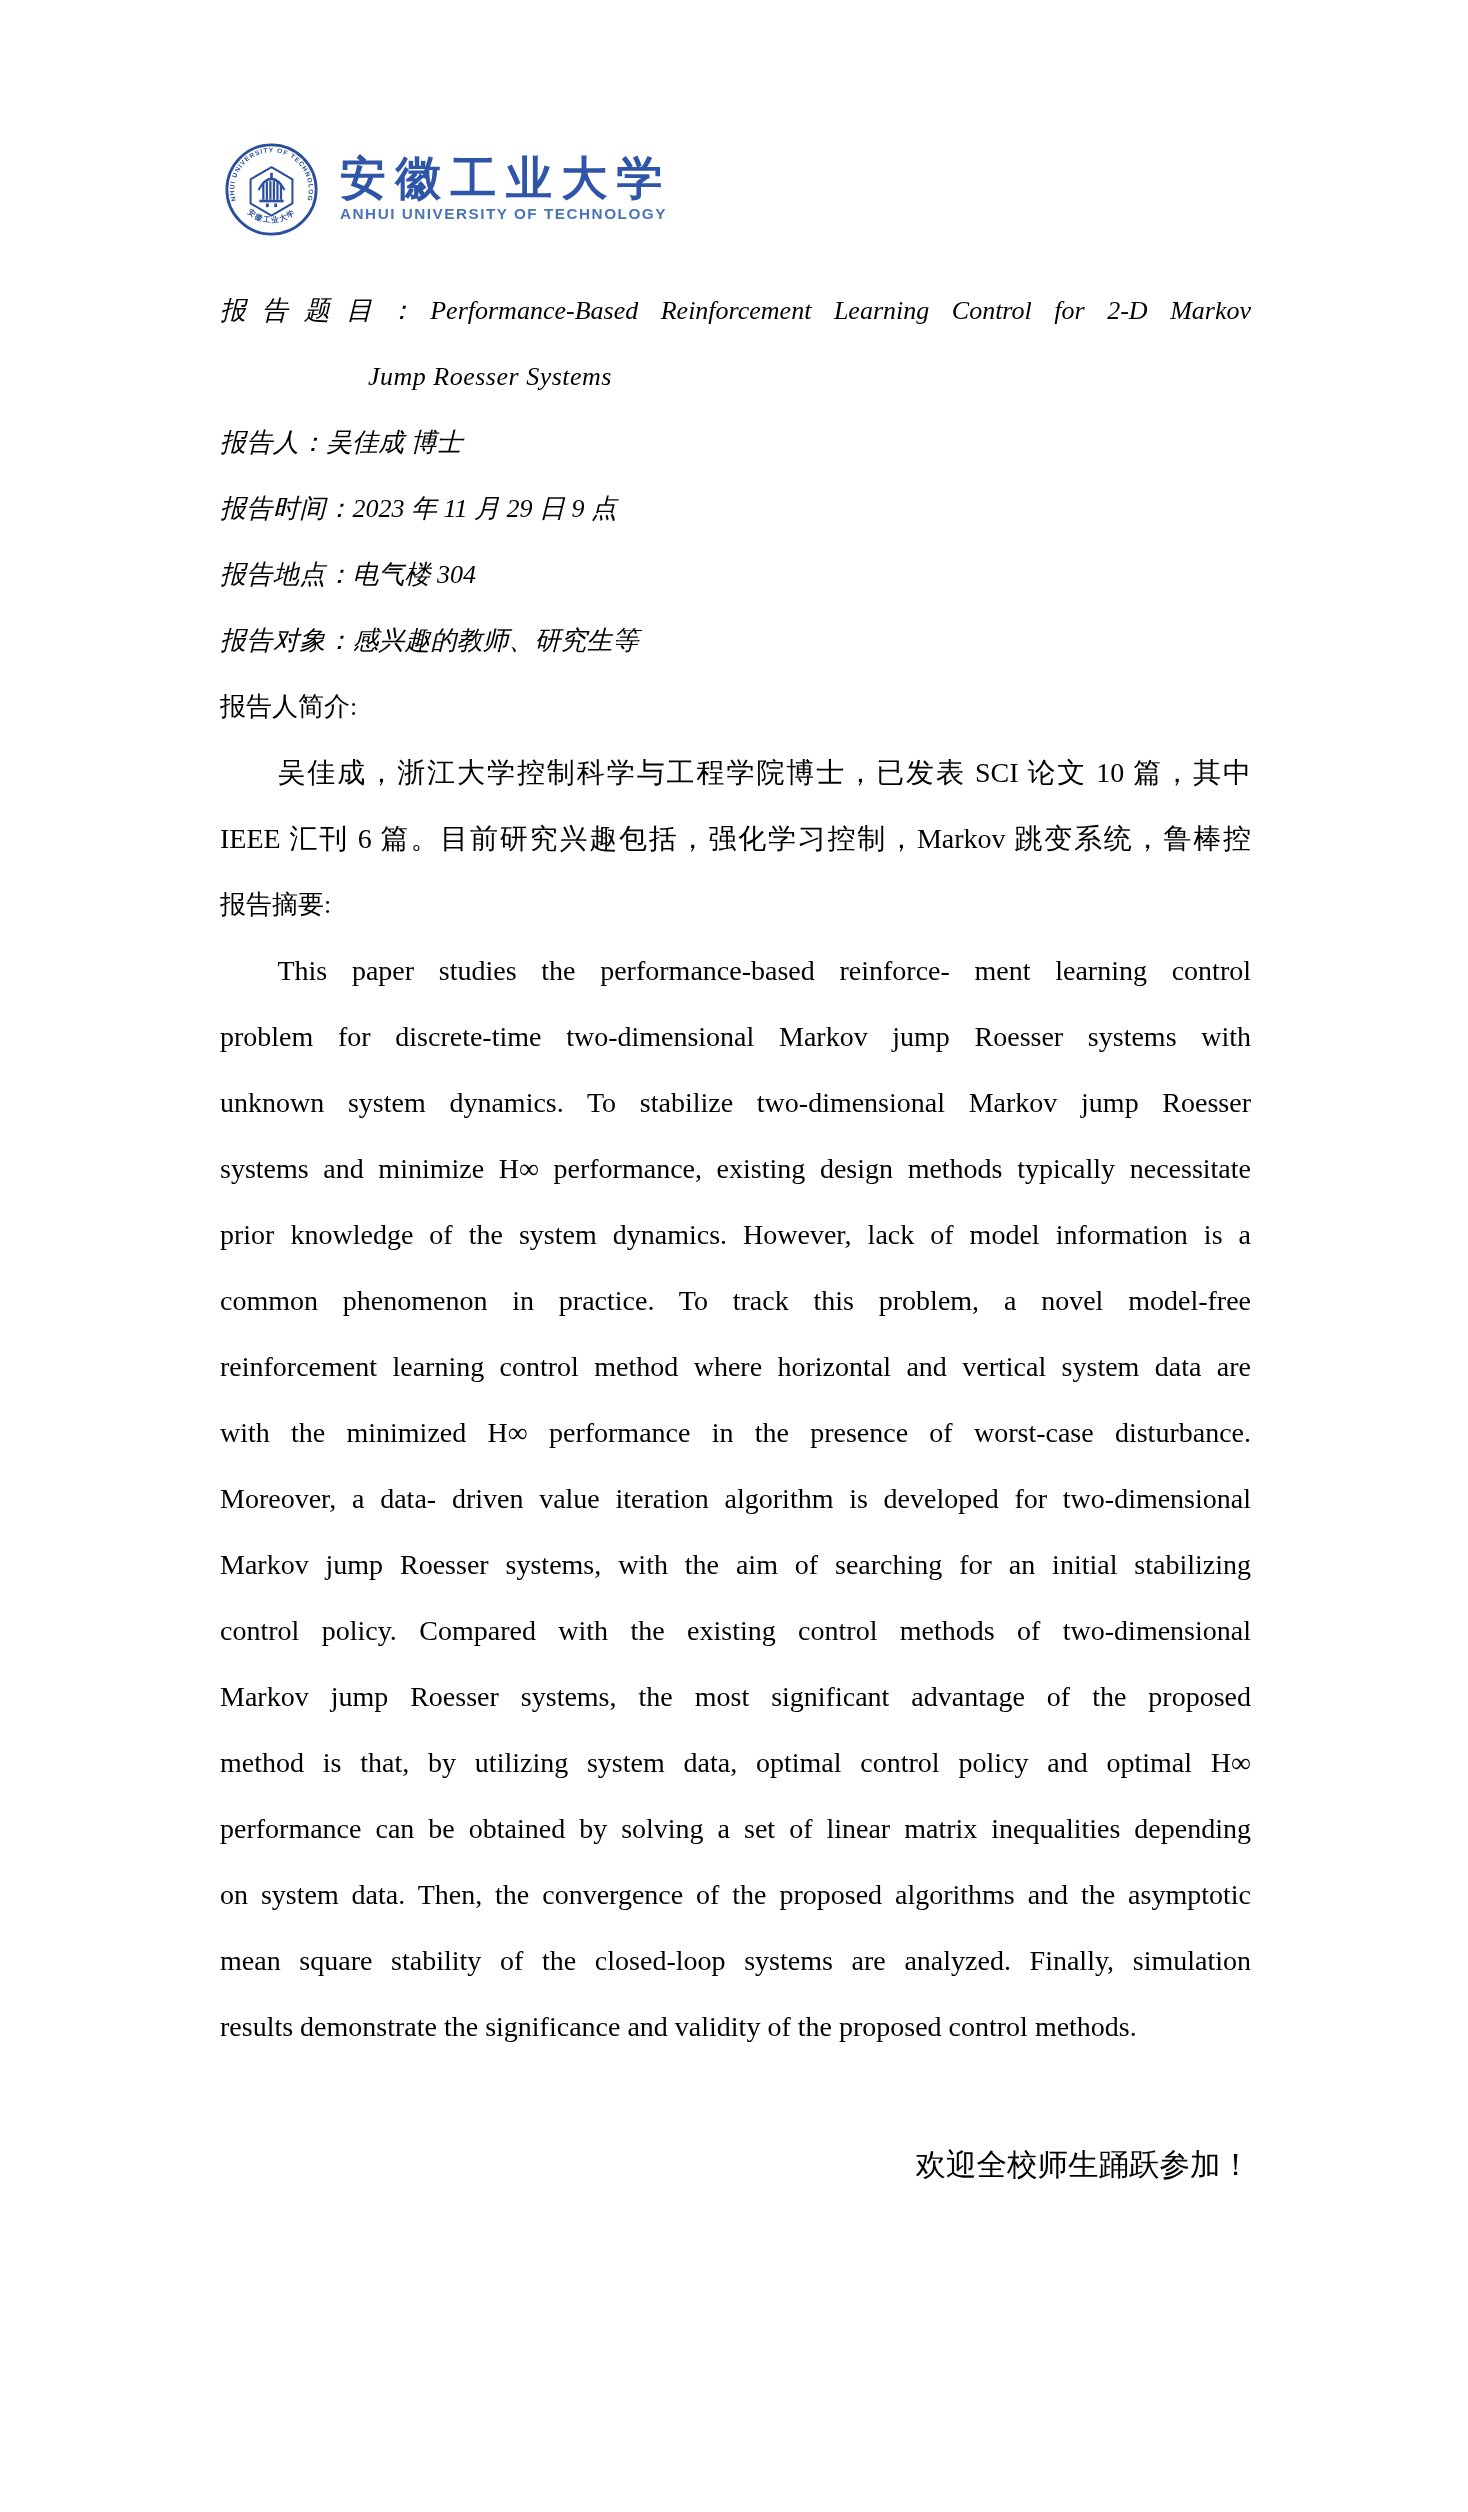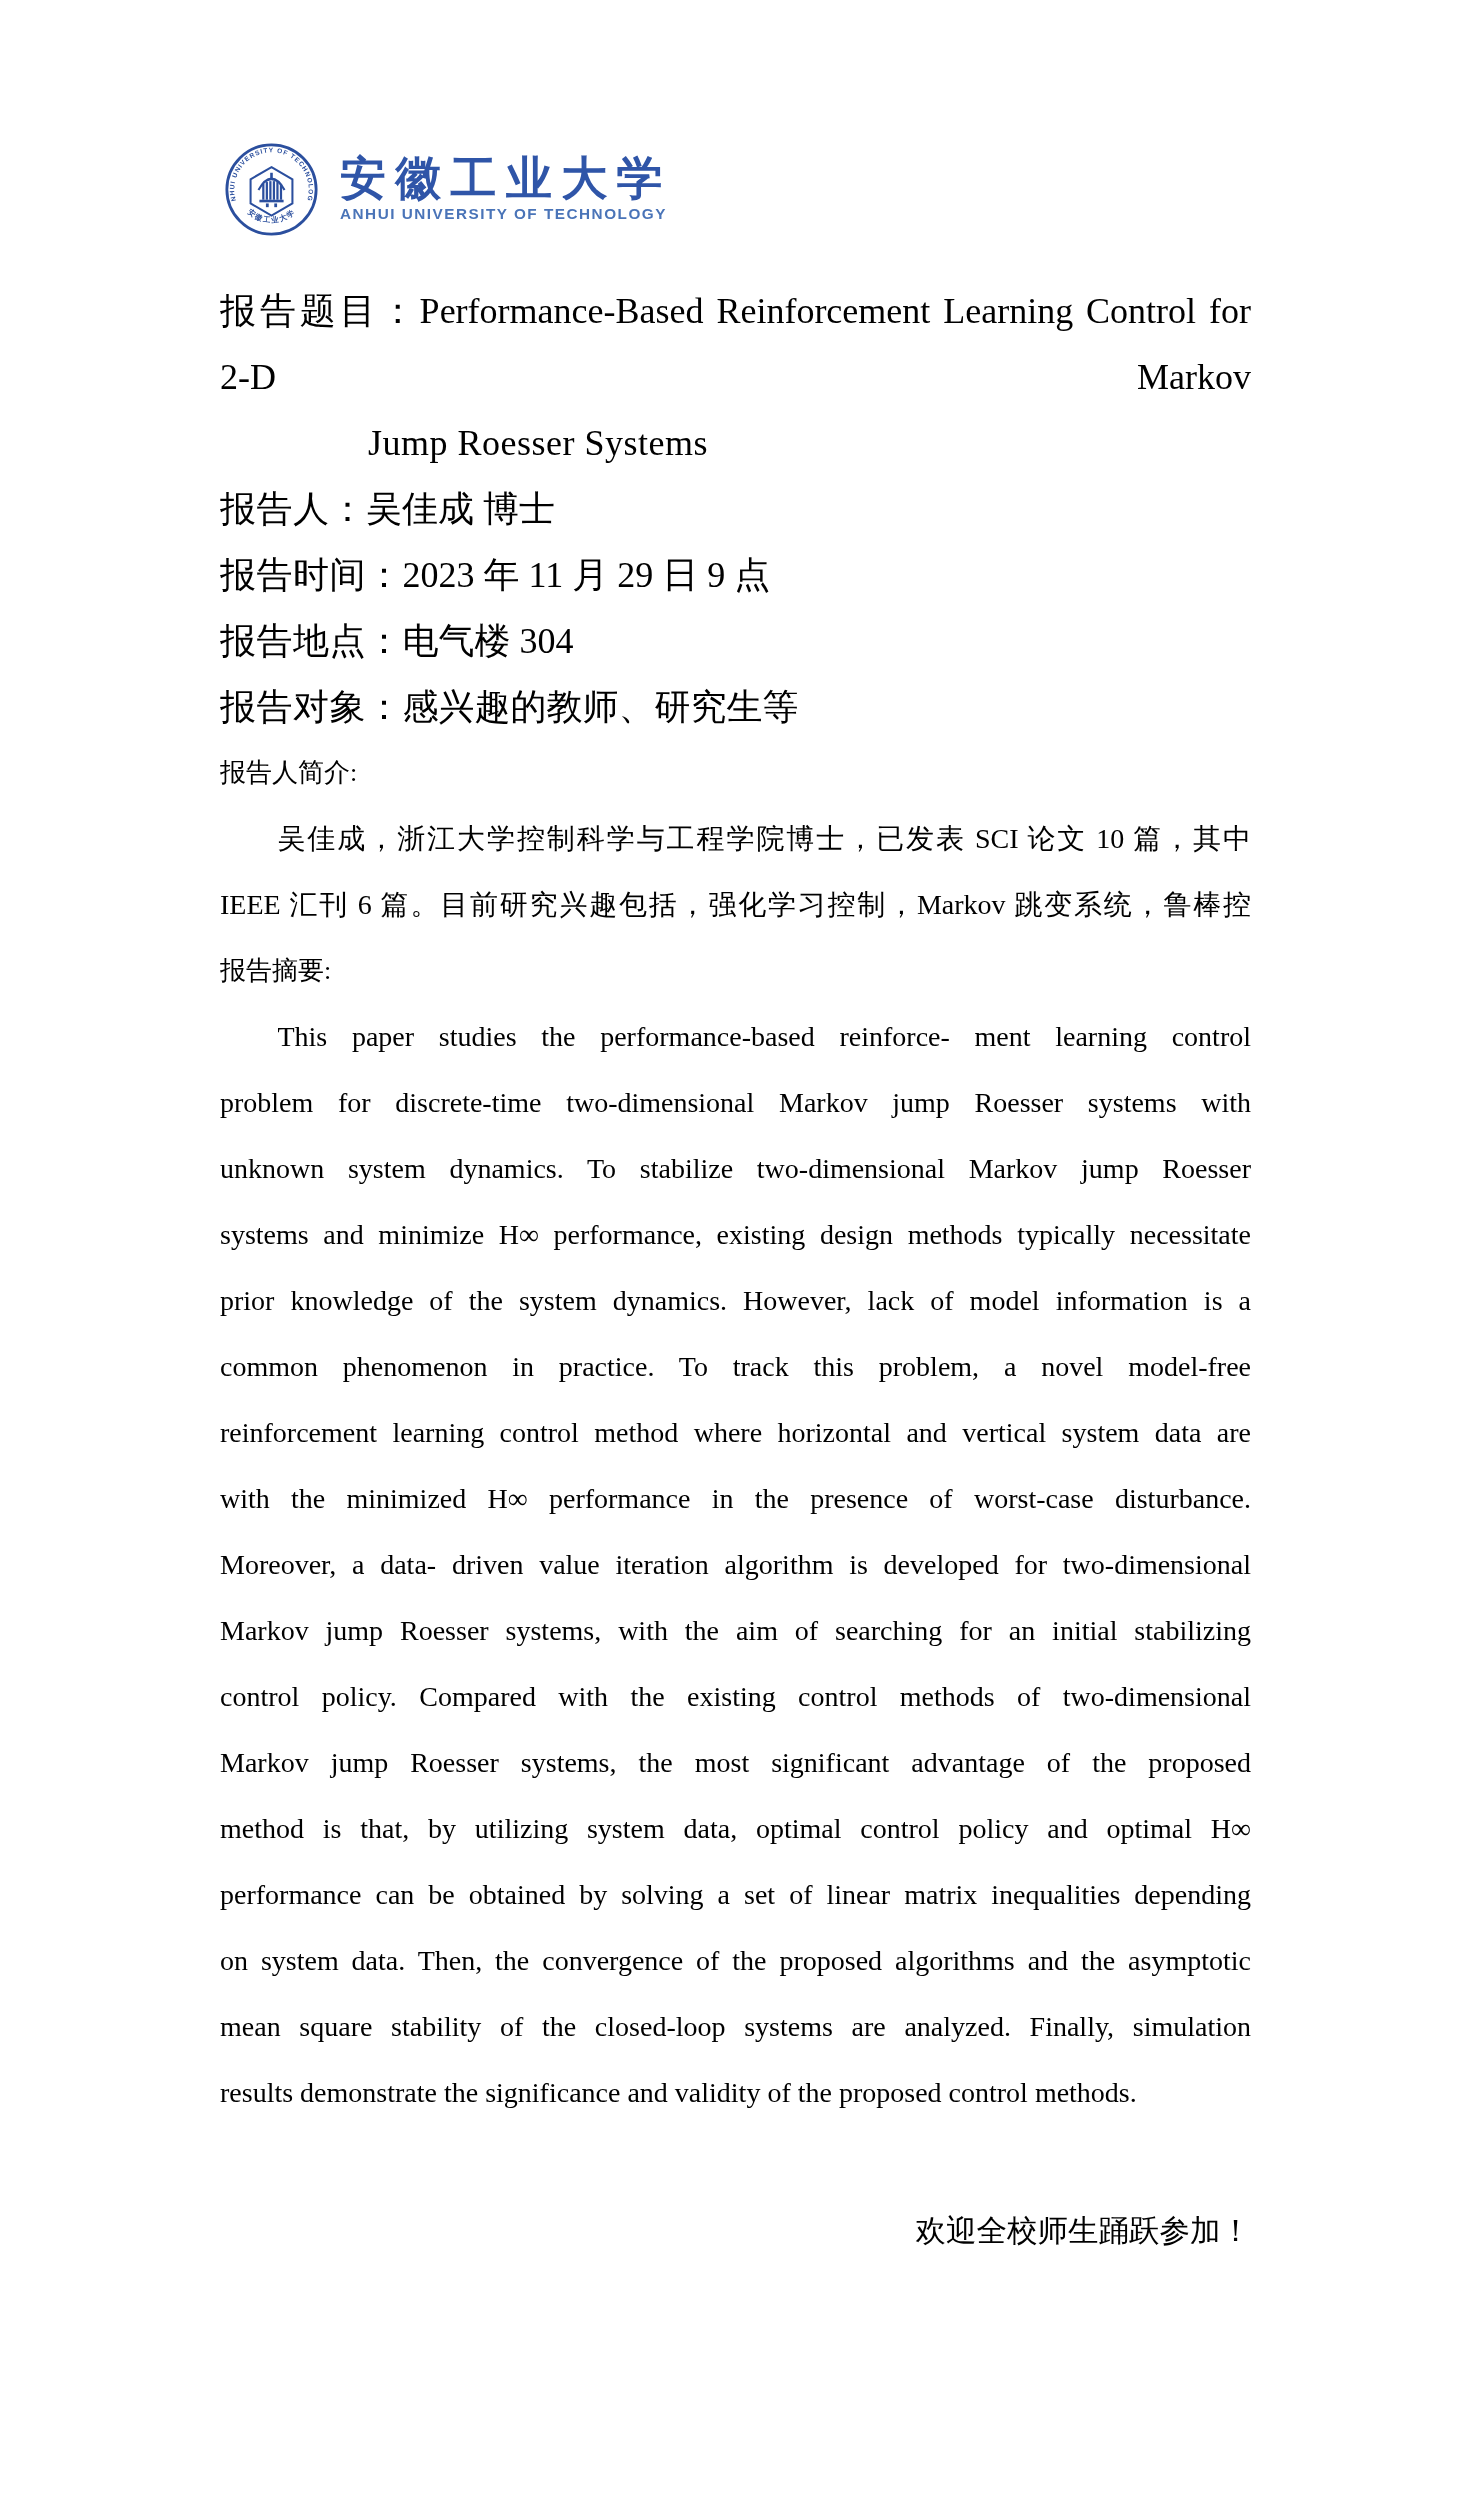--- a/index.html
+++ b/index.html
@@ -25,21 +25,21 @@
     font-family:"Liberation Serif", serif;
   }
   .logo-subtitle{
     font-size:15.3px;font-weight:bold;letter-spacing:1.5px;
     color:#4a74b8;line-height:20.4px;white-space:nowrap;
     font-family:"Liberation Sans", sans-serif;
   }
 
   
   .content{margin:41px 217px 0 220px;}
-  .tline{font-size:36px;line-height:66px;white-space:nowrap;}
+  .tline{font-size:26px;line-height:66px;white-space:nowrap;font-style:italic;}
   .j{white-space:normal;text-align:justify;text-align-last:justify;}
   .title-cont{padding-left:148px;letter-spacing:0.5px;}
   .meta-line .lab{letter-spacing:0.5px;}
   .heading{font-size:26px;line-height:66px;}
 
   .para .jline{
     font-size:28px;line-height:66px;
     text-align:justify;text-align-last:justify;
   }
   .para .jline.last{text-align-last:left;}

